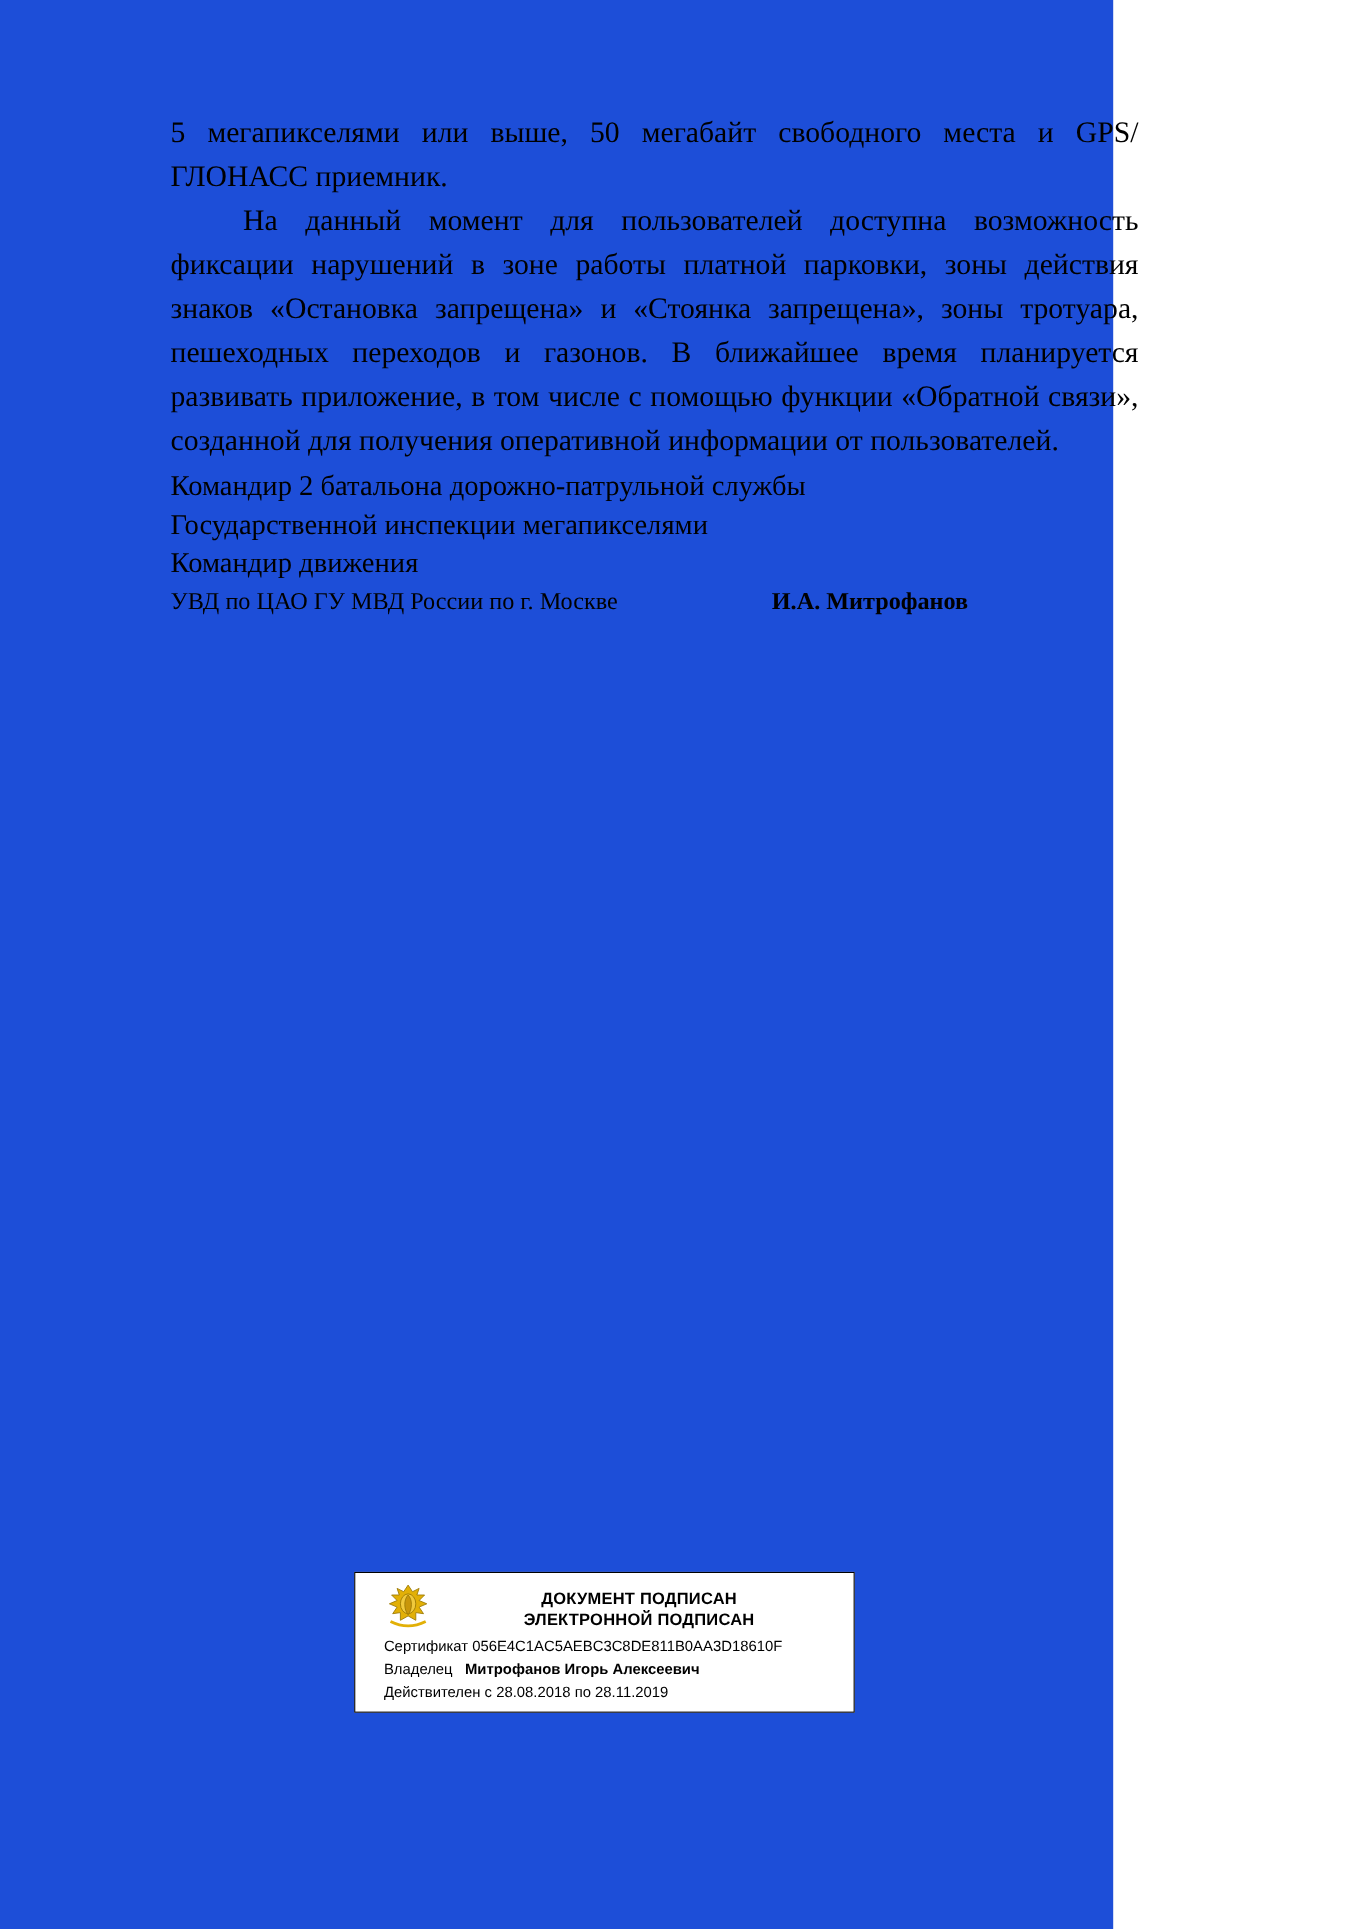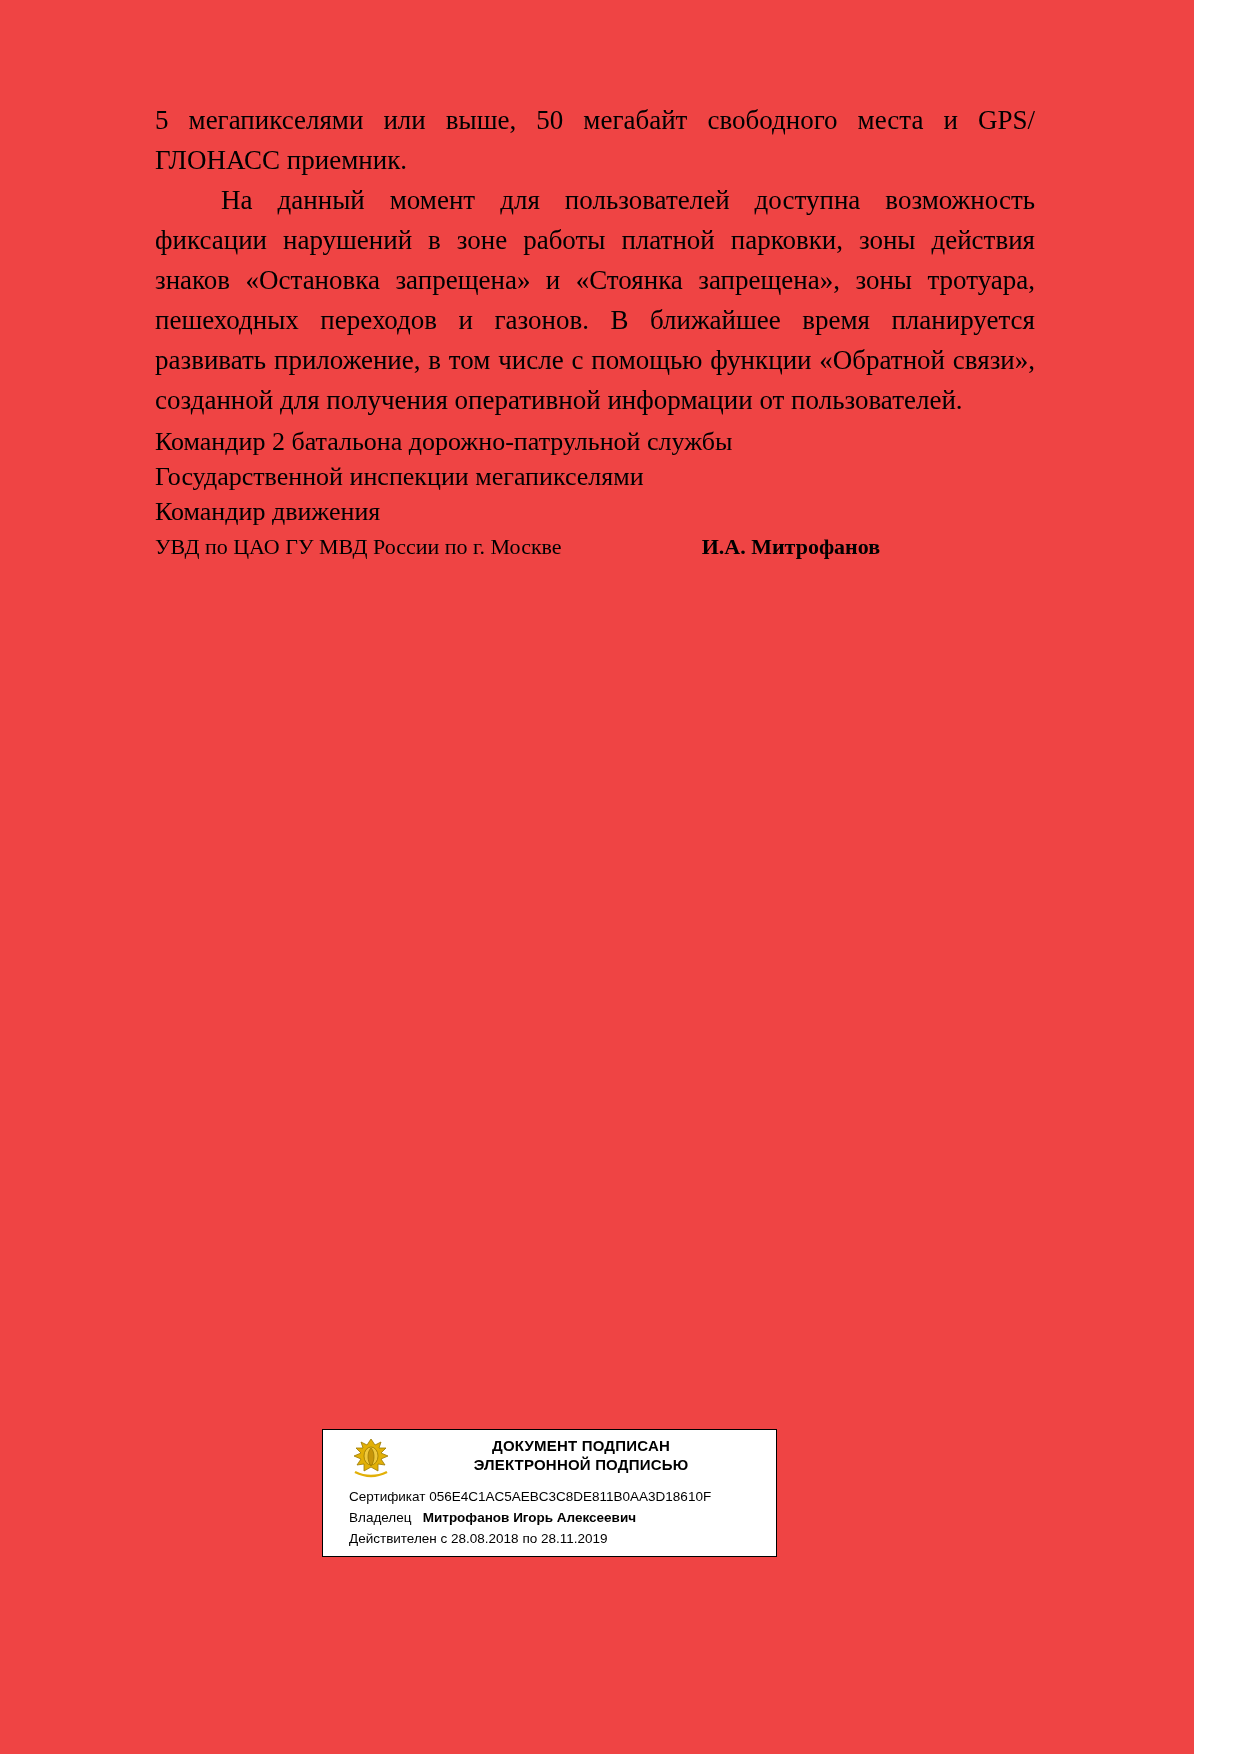--- a/index.html
+++ b/index.html
@@ -13,23 +13,23 @@
     position: relative;
     font-family: "Liberation Serif", serif;
     color: #000000;
     overflow: hidden;
   }
 
   .page {
     position: absolute;
     left: 0;
     top: 0;
-    width: 1194px;
+    width: 1012px;
     height: 1754px;
-    background: #ef4444;
+    background: #1d4ed8;
   }
 
   .doc-body {
     position: absolute;
     left: 155px;
     top: 100px;
     width: 880px;
   }
 
   .para {
@@ -88,21 +88,21 @@
     height: 128px;
     border: 1.5px solid #000000;
     background: #ffffff;
     box-sizing: border-box;
     padding: 6px 10px 4px 10px;
     font-family: "Liberation Sans", sans-serif;
   }
 
   .stamp-head {
     display: flex;
-    align-items: flex-start;
+    align-items: flex-end;
     height: 46px;
     gap: 13px;
   }
 
   .stamp-emblem {
     width: 52px;
     height: 44px;
     flex: 0 0 52px;
     position: relative;
     margin-left: 12px;
@@ -165,21 +165,21 @@
           <g fill="#e2b007" stroke="#9c7a04" stroke-width="0.8">
             <path d="M26 3 L30 9 L36 6 L34 12 L41 12 L36 17 L43 20 L36 23 L40 29 L33 28 L33 35 L26 31 L19 35 L19 28 L12 29 L16 23 L9 20 L16 17 L11 12 L18 12 L16 6 L22 9 Z"></path>
             <ellipse cx="26" cy="20" rx="7" ry="9" fill="#f0c93c" stroke="#9c7a04" stroke-width="0.8"></ellipse>
             <path d="M26 12 C22 16 22 25 26 30 C30 25 30 16 26 12 Z" fill="#c8960a"></path>
           </g>
           <path d="M10 36 Q26 44 42 36" fill="none" stroke="#e2b007" stroke-width="2.5"></path>
         </svg>
       </div>
       <div class="stamp-title">
         <div>ДОКУМЕНТ ПОДПИСАН</div>
-        <div>ЭЛЕКТРОННОЙ ПОДПИСЬЮ</div>
+        <div>ЭЛЕКТРОННОЙ ПОДПИСАН</div>
       </div>
     </div>
     <div class="stamp-rows">
       <div class="stamp-row">
         <span>Сертификат</span>
         <span>056E4C1AC5AEBC3C8DE811B0AA3D18610F</span>
       </div>
       <div class="stamp-row">
         <span>Владелец</span>
         &nbsp;

